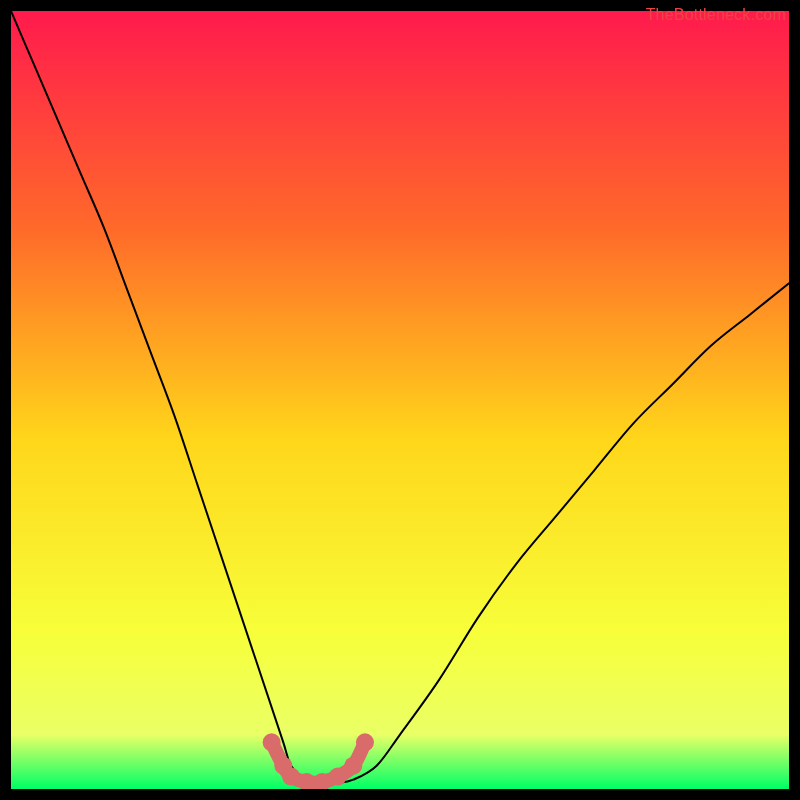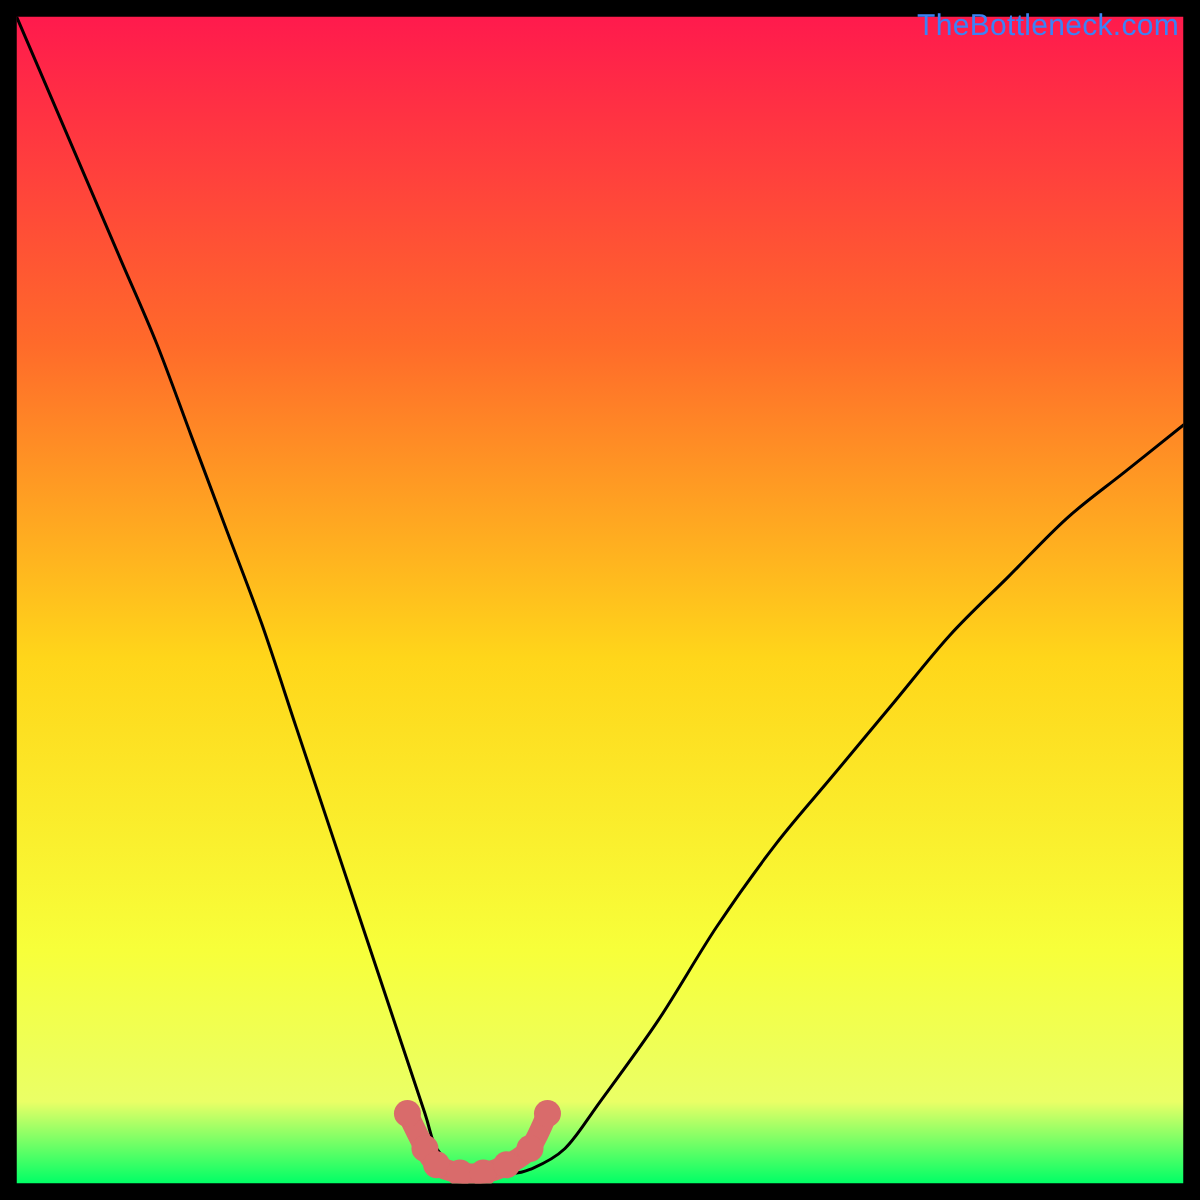--- a/index.html
+++ b/index.html
@@ -21,22 +21,22 @@
     position: absolute;
     left: 11px;
     top: 11px;
     width: 778px;
     height: 778px;
   }
   .watermark {
     position: absolute;
     top: 6px;
     right: 14px;
-    color: #3b82f6;
-    font-size: 20px;
+    color: #ef4444;
+    font-size: 16px;
     font-weight: 500;
     letter-spacing: 0.2px;
     user-select: none;
   }
 </style>
 </head>
 <body>
 
 <div class="frame">
   <svg class="plot" viewBox="0 0 778 778" preserveAspectRatio="none">

